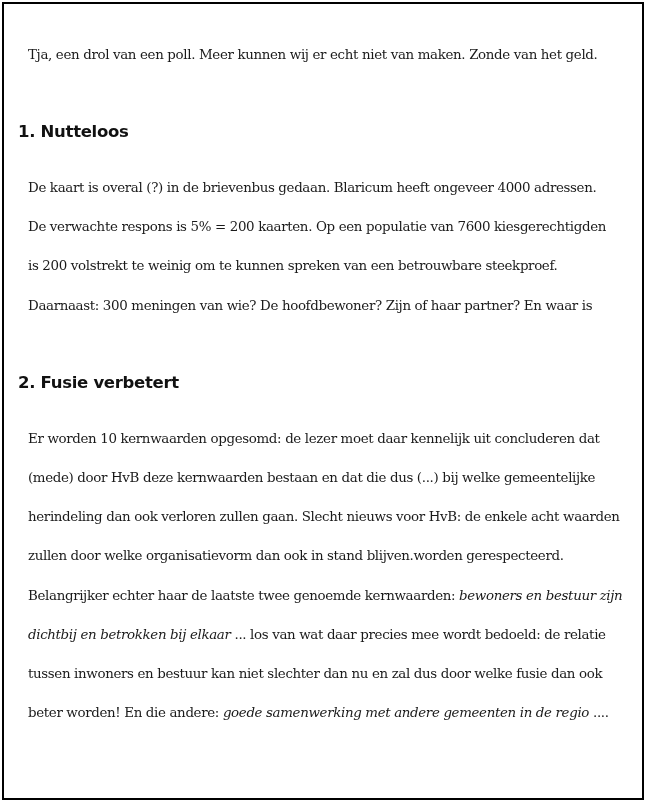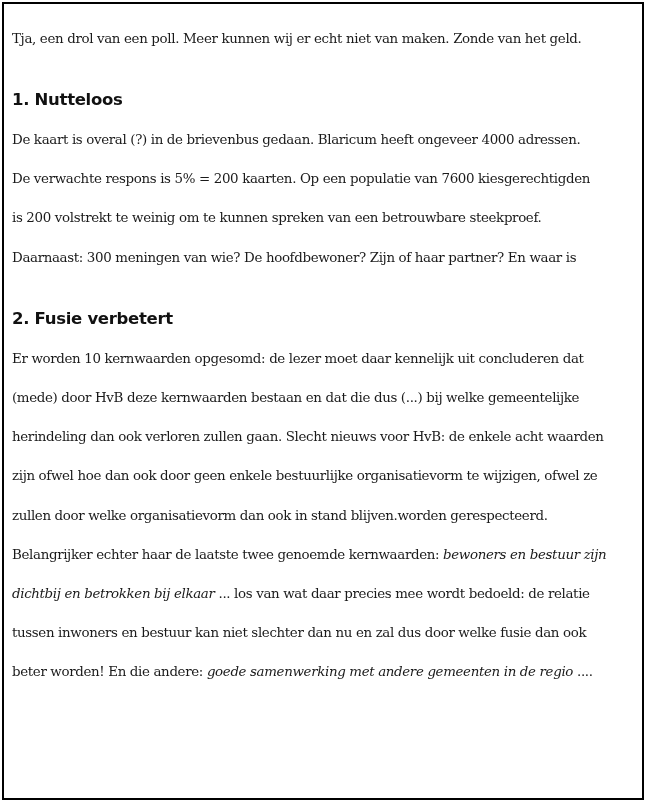--- a/index.html
+++ b/index.html
@@ -29,28 +29,28 @@
       left: 8px;
       top: 5px;
       width: 628px;
       font-family: "DejaVu Serif", "Liberation Serif", serif;
       font-size: 13.4px;
       line-height: 19.6px;
       color: #1a1a1a;
       letter-spacing: -0.35px;
     }
     .para {
-      margin: 0;
+      margin: 16px;
       white-space: pre-line;
     }
     .gap {
       height: 19.6px;
     }
     h2.section-heading {
-      margin: 0;
+      margin: 6px;
       font-family: "DejaVu Sans", "Liberation Sans", sans-serif;
       font-weight: bold;
       font-size: 16.5px;
       line-height: 21px;
       letter-spacing: -0.3px;
       color: #111111;
       margin-top: 2px;
     }
     em { }
   </style>
@@ -74,21 +74,20 @@
       <div>Daarnaast: 300 meningen van wie? De hoofdbewoner? Zijn of haar partner? En waar is</div>
     </div>
 
     <div class="gap"></div>
 
     <h2 class="section-heading">2. Fusie verbetert</h2>
     <div class="para">
       <div>Er worden 10 kernwaarden opgesomd: de lezer moet daar kennelijk uit concluderen dat</div>
       <div>(mede) door HvB deze kernwaarden bestaan en dat die dus (...) bij welke gemeentelijke</div>
       <div>herindeling dan ook verloren zullen gaan. Slecht nieuws voor HvB: de enkele acht waarden</div>
-      <div>zijn ofwel hoe dan ook door geen enkele bestuurlijke organisatievorm te wijzigen, ofwel ze</div>
       <div>zullen door welke organisatievorm dan ook in stand blijven.worden gerespecteerd.</div>
       <div><span>Belangrijker echter haar de laatste twee genoemde kernwaarden: </span><em>bewoners en bestuur zijn</em></div>
       <div><em>dichtbij en betrokken bij elkaar</em><span> ... los van wat daar precies mee wordt bedoeld: de relatie</span></div>
       <div>tussen inwoners en bestuur kan niet slechter dan nu en zal dus door welke fusie dan ook</div>
       <div><span>beter worden! En die andere: </span><em>goede samenwerking met andere gemeenten in de regio</em><span> ....</span></div>
       
       
     </div>
 
   </div>

